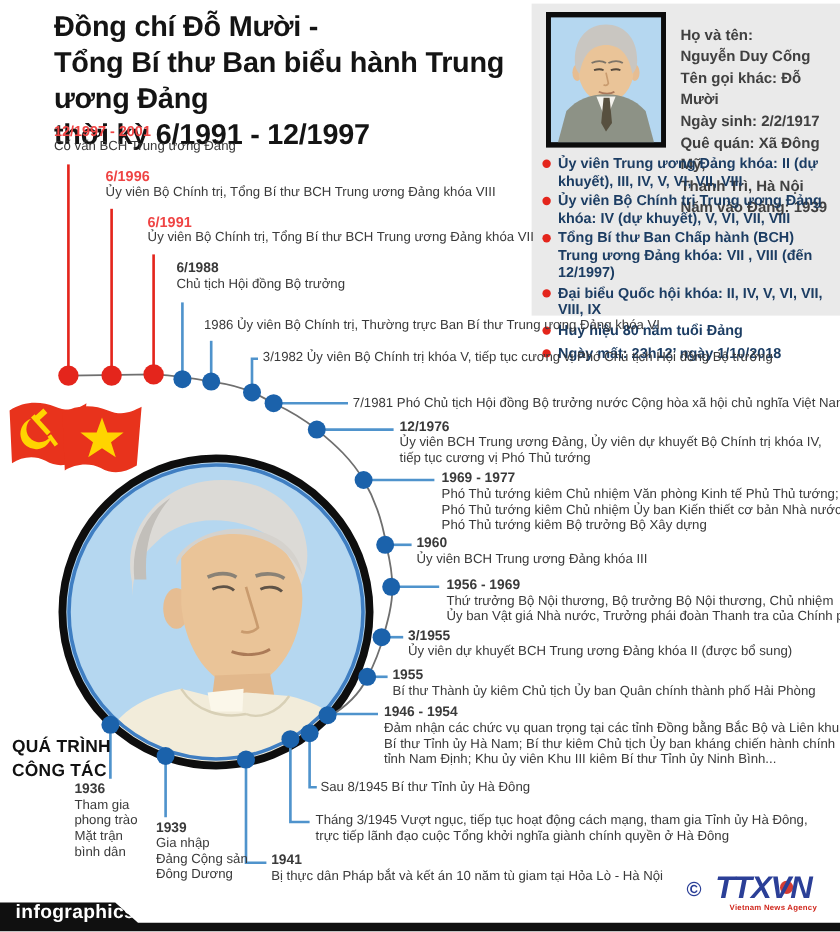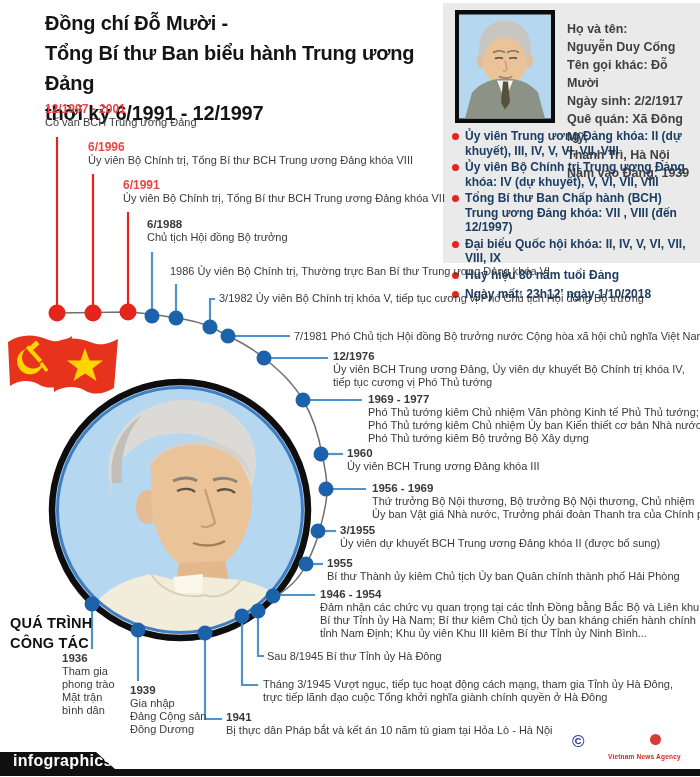--- a/index.html
+++ b/index.html
@@ -1,20 +1,20 @@
 <!DOCTYPE html>
 <html><head>
 <meta charset="utf-8">
 <style>
   html,body{margin:0;padding:0;background:#fff;}
   #canvas{position:relative;width:700px;height:777px;background:#ffffff;overflow:hidden;
           font-family:"Liberation Sans",sans-serif;}
   .abs{position:absolute;}
   
-  .title{left:45px;top:8px;width:420px;font-size:20px;font-weight:bold;color:#141414;line-height:30px;letter-spacing:-0.2px;}
+  .title{left:45px;top:8px;width:420px;font-size:24px;font-weight:bold;color:#141414;line-height:30px;letter-spacing:-0.2px;}
   
   .panel{left:443px;top:3px;width:257px;height:260px;background:#eaeaea;}
   .photo-frame{left:455px;top:10px;width:100px;height:113px;background:#0c0c0c;padding:0;}
   .photo-frame svg{position:absolute;left:4px;top:4px;}
   .profile-info{left:567px;top:20px;width:132px;font-size:12.5px;font-weight:bold;color:#404040;line-height:18px;}
   .bullets{left:452px;top:129px;width:246px;}
   .bullet-item{display:flex;margin-bottom:2px;}
   .bullet-item .dot{flex:0 0 7px;width:7px;height:7px;border-radius:50%;background:#e4251c;margin:4px 6px 0 0;}
   .bullet-item .txt{font-size:12px;font-weight:bold;color:#1c3d63;line-height:14.5px;}
   .bullet-gap{margin-top:5px;}
@@ -279,16 +279,17 @@
     <div class="ev-line">Tham gia</div>
     <div class="ev-line">phong trào</div>
     <div class="ev-line">Mặt trận</div>
     <div class="ev-line">bình dân</div>
   </div>
 
   <div class="abs footer-site">infographics.vn</div>
   <div class="abs agency">
     <span class="copy">©</span>
     <span class="emblem"></span>
+    <span class="mark">TTXVN</span>
     <span class="sub">Vietnam News Agency</span>
   </div>
 
 </div>
 
 </body></html>

